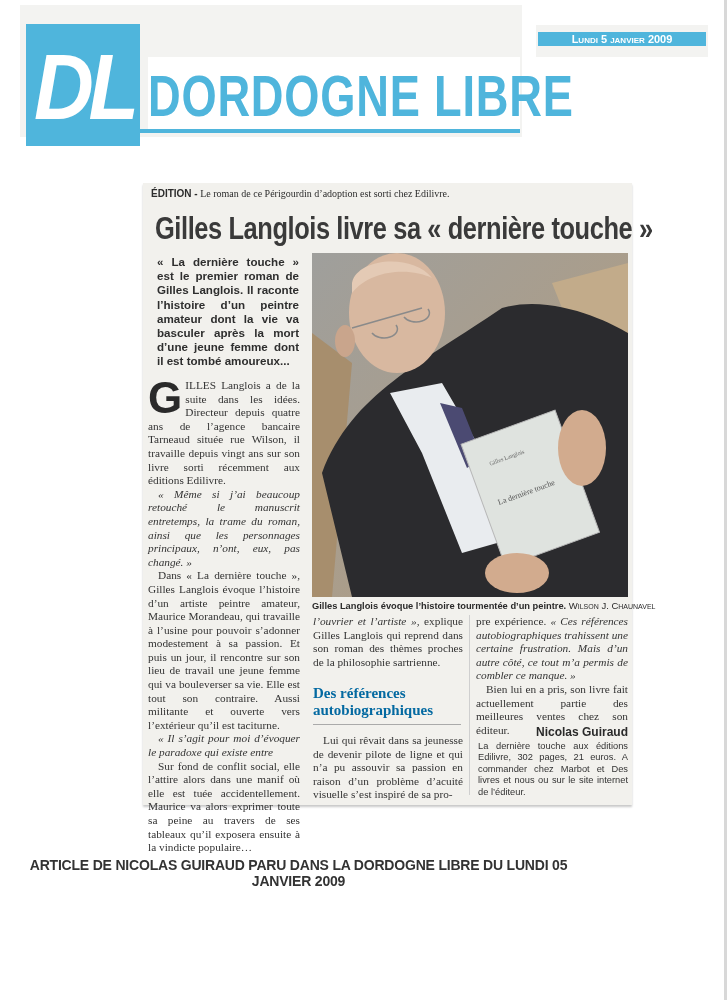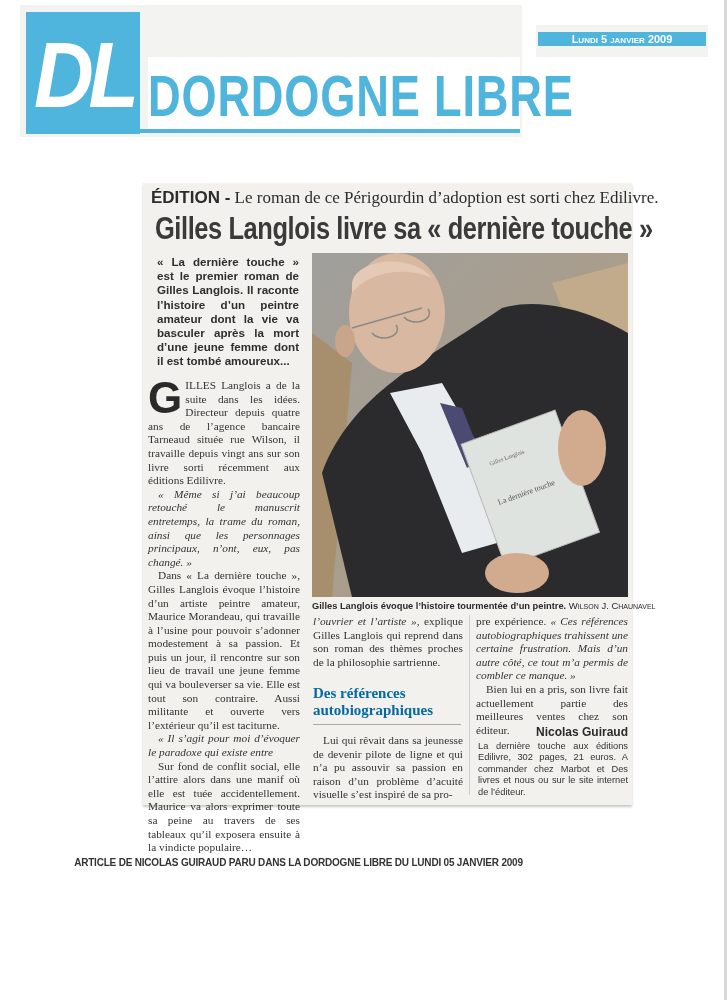--- a/index.html
+++ b/index.html
@@ -1,32 +1,32 @@
 <!DOCTYPE html>
 <html><head>
 <meta charset="utf-8">
 <style>
   html, body { margin:0; padding:0; }
   body { width:727px; height:1000px; background:#ffffff; position:relative; overflow:hidden; font-family:"Liberation Serif", serif; color:#2a2a2a; }
   .right-edge { position:absolute; right:0; top:0; width:3px; height:1000px; background:#d8d8d8; }
 
   
   .masthead { position:absolute; left:20px; top:5px; width:502px; height:132px; background:#f3f3f1; }
-  .dl-block { position:absolute; left:6px; top:7px; width:114px; height:122px; background:#4fb5dc; }
+  .dl-block { position:absolute; left:6px; top:19px; width:114px; height:122px; background:#4fb5dc; }
   .dl-text { position:absolute; left:8px; top:8px; font-family:"Liberation Sans", sans-serif; font-weight:bold; font-style:italic; font-size:92px; color:#ffffff; letter-spacing:-6px; transform:scaleX(0.9); transform-origin:left; line-height:110px; }
   .title-strip { position:absolute; left:128px; top:52px; width:372px; height:72px; background:#ffffff; }
   .paper-name { position:absolute; left:128px; top:60px; font-family:"Liberation Sans", sans-serif; font-weight:bold; font-size:58px; color:#4fb5dc; letter-spacing:1px; transform:scaleX(0.78); transform-origin:left; line-height:62px; white-space:nowrap; }
   .rule { position:absolute; left:6px; top:124px; width:494px; height:4px; background:#4fb5dc; }
 
   .date-wrap { position:absolute; left:536px; top:25px; width:172px; height:32px; background:#f3f3f1; }
   .date-bar { position:absolute; left:2px; top:7px; width:168px; height:14px; background:#4fb5dc; color:#ffffff; font-family:"Liberation Sans", sans-serif; font-weight:bold; font-size:11px; line-height:14px; text-align:center; font-variant:small-caps; }
 
   
   .clip { position:absolute; left:143px; top:183px; width:489px; height:622px; background:#f2f1ed; box-shadow:0 2px 2px #c9c9c9; }
-  .kicker { position:absolute; left:8px; top:5px; font-size:17px; white-space:nowrap; color:#2c2c2c; }
+  .kicker { position:absolute; left:8px; top:5px; font-size:10px; white-space:nowrap; color:#2c2c2c; }
   .kicker b { font-family:"Liberation Sans", sans-serif; font-weight:bold; }
   .headline { position:absolute; left:12px; top:28px; font-family:"Liberation Sans", sans-serif; font-weight:bold; font-size:31px; color:#3a3a3a; white-space:nowrap; transform:scaleX(0.82); transform-origin:left; letter-spacing:-0.5px; }
 
   .lead { position:absolute; left:14px; top:72px; width:142px; font-family:"Liberation Sans", sans-serif; font-weight:bold; font-size:11.6px; line-height:14.2px; text-align:justify; color:#2e2e2e; }
 
   .col { position:absolute; font-size:11.3px; line-height:13.6px; text-align:justify; color:#333; }
   .col p { margin:0; text-indent:10px; }
   .col p.noind { text-indent:0; }
   .col i { font-style:italic; }
   .col1 { left:5px; top:196px; width:152px; }
@@ -38,21 +38,21 @@
   .caption .credit { font-variant:small-caps; font-size:9.5px; }
 
   .col2 { left:170px; top:432px; width:150px; }
   .subhead { position:absolute; left:170px; top:502px; width:148px; font-size:15px; line-height:17px; font-weight:bold; color:#0369a1; border-bottom:1px solid #aaa; padding-bottom:5px; }
   .col2b { left:170px; top:551px; width:150px; }
   .col3 { left:333px; top:432px; width:152px; }
   .byline { position:absolute; left:333px; top:542px; width:152px; text-align:right; font-family:"Liberation Sans", sans-serif; font-weight:bold; font-size:12px; color:#2a2a2a; }
   .info { position:absolute; left:335px; top:558px; width:150px; font-family:"Liberation Sans", sans-serif; font-size:9.3px; line-height:11.4px; color:#333; text-align:justify; }
   .vrule { position:absolute; left:326px; top:432px; width:1px; height:180px; background:#cfcfcf; }
 
-  .footer-caption { position:absolute; left:0; top:857px; width:597px; text-align:center; font-family:"Liberation Sans", sans-serif; font-weight:bold; font-size:10px; color:#333; letter-spacing:-0.2px; }
+  .footer-caption { position:absolute; left:0; top:857px; width:597px; text-align:center; font-family:"Liberation Sans", sans-serif; font-weight:bold; font-size:14px; color:#333; letter-spacing:-0.2px; }
 </style>
 </head>
 <body>
 
 <div class="right-edge"></div>
 
 <div class="masthead">
   <div class="dl-block">
     <div class="dl-text">DL</div>
   </div>

